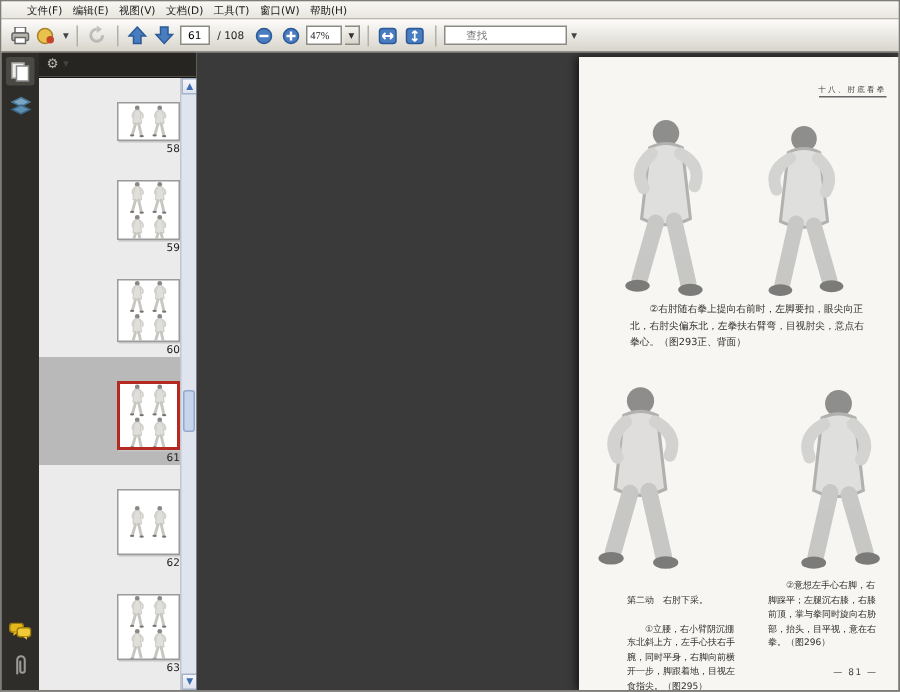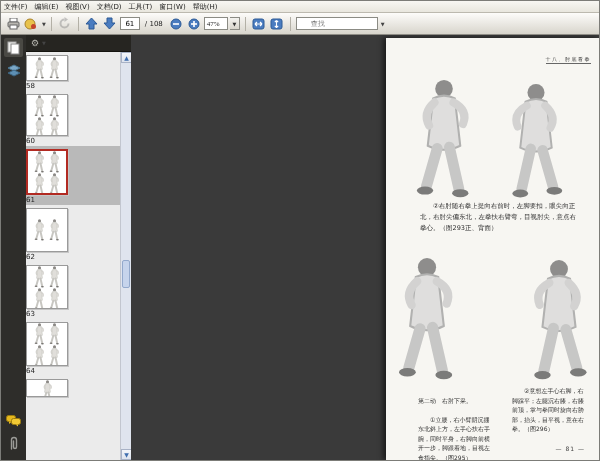--- a/index.html
+++ b/index.html
@@ -4,21 +4,21 @@
 <style>
   html,body{margin:0;padding:0;}
   body{
     width:600px;height:461px;position:relative;overflow:hidden;
     font-family:"DejaVu Sans",sans-serif;background:#e4e2da;
     -webkit-font-smoothing:antialiased;
   }
   .window{position:absolute;inset:0;border:1px solid #7c7c78;box-sizing:border-box;display:flex;flex-direction:column;}
 
   
-  .menubar{height:11px;flex:0 0 11px;display:flex;align-items:center;gap:7px;padding:0 3px;
+  .menubar{height:11px;flex:0 0 11px;display:flex;align-items:center;gap:7px;padding:0 17px;
     background:linear-gradient(#f8f7f3,#e8e6de);border-bottom:1px solid #bcb9af;font-size:7px;color:#1a1a1a;}
   .menu-item{cursor:default;white-space:nowrap;}
 
   
   .toolbar{height:21px;flex:0 0 21px;display:flex;align-items:center;padding:0 4px;gap:2px;
     background:linear-gradient(#fdfcfa,#d8d5cc);border-bottom:1px solid #8e8c85;font-size:7px;color:#222;}
   .sep{width:1px;height:14px;background:#b3b0a6;margin:0 3px;flex:0 0 1px;}
   .tbtn{width:16px;height:16px;display:flex;align-items:center;justify-content:center;border-radius:2px;}
   .tbtn svg{display:block;}
   .caret{font-size:5px;color:#444;margin-left:1px;}
@@ -43,21 +43,21 @@
   
   .sidepanel{width:105px;flex:0 0 105px;display:flex;flex-direction:column;background:#262521;min-height:0;}
   .panel-header{height:17px;flex:0 0 17px;display:flex;align-items:center;padding:0 4px;color:#d8d8d4;font-size:7px;gap:3px;}
   .panel-header .ph-title{flex:1;}
   .collapse-btn{width:9px;height:9px;background:#3a3935;border:1px solid #55544f;color:#cfcfc9;font-size:5px;line-height:7px;text-align:center;}
   .panel-options{height:16px;flex:0 0 16px;display:flex;align-items:center;padding:0 5px;color:#cfcfcb;gap:2px;}
   .gear{font-size:9px;line-height:9px;color:#b9b8b2;}
 
   .thumbs-wrap{flex:1;position:relative;background:#ebebeb;overflow:hidden;border-top:1px solid #15140f;}
   .thumb-list{position:absolute;top:0;left:0;right:11px;bottom:0;display:flex;flex-direction:column;align-items:center;overflow:hidden;}
-  .thumb-row{width:100%;display:flex;flex-direction:column;align-items:flex-start;padding:3px 0 1px;box-sizing:border-box;}
+  .thumb-row{width:100%;display:flex;flex-direction:column;align-items:flex-end;padding:16px 0 1px;box-sizing:border-box;}
   .thumb-row.selected{background:#b9b9b9;}
   .thumb{width:42px;background:#fff;border:1px solid #9a9a9a;box-shadow:1px 1px 0 #c6c6c6;
     display:flex;flex-wrap:wrap;align-items:center;justify-content:center;gap:0 2px;overflow:hidden;box-sizing:border-box;}
   .thumb-row.selected .thumb{border:2px solid #b22a22;}
   .thumb-label{font-size:7px;color:#1d1d1d;margin-top:1px;}
   .mini-fig{width:13px;height:22px;opacity:.8;}
 
   .scrollbar{position:absolute;top:0;right:0;bottom:0;width:11px;background:#dfe4ee;border-left:1px solid #c2c6cf;box-sizing:border-box;}
   .sb-btn{position:absolute;left:0;width:11px;height:11px;background:linear-gradient(#f4f6fa,#dde3ee);
     border:1px solid #a8b2c6;box-sizing:border-box;color:#3f6eae;font-size:6px;line-height:9px;text-align:center;}
@@ -221,20 +221,34 @@
     <div class="thumb" style="height: 26px;">
       <span class="thumb-figs" style="display:contents"><svg class="mini-fig" viewBox="0 0 40 90">
                     <use href="#fig-person"></use>
                   </svg><svg class="mini-fig" viewBox="0 0 40 90">
                     <use href="#fig-person"></use>
                   </svg></span>
     </div>
     <div class="thumb-label">58</div>
   </div>
             <div class="thumb-row">
+    <div class="thumb" style="height: 40px;">
+      <span class="thumb-figs" style="display:contents"><svg class="mini-fig" viewBox="0 0 40 90">
+                    <use href="#fig-person"></use>
+                  </svg><svg class="mini-fig" viewBox="0 0 40 90">
+                    <use href="#fig-person"></use>
+                  </svg><svg class="mini-fig" viewBox="0 0 40 90">
+                    <use href="#fig-person"></use>
+                  </svg><svg class="mini-fig" viewBox="0 0 40 90">
+                    <use href="#fig-person"></use>
+                  </svg></span>
+    </div>
+    <div class="thumb-label">59</div>
+  </div>
+            <div class="thumb-row">
     <div class="thumb" style="height: 42px;">
       <span class="thumb-figs" style="display:contents"><svg class="mini-fig" viewBox="0 0 40 90">
                     <use href="#fig-person"></use>
                   </svg><svg class="mini-fig" viewBox="0 0 40 90">
                     <use href="#fig-person"></use>
                   </svg><svg class="mini-fig" viewBox="0 0 40 90">
                     <use href="#fig-person"></use>
                   </svg><svg class="mini-fig" viewBox="0 0 40 90">
                     <use href="#fig-person"></use>
                   </svg></span>

